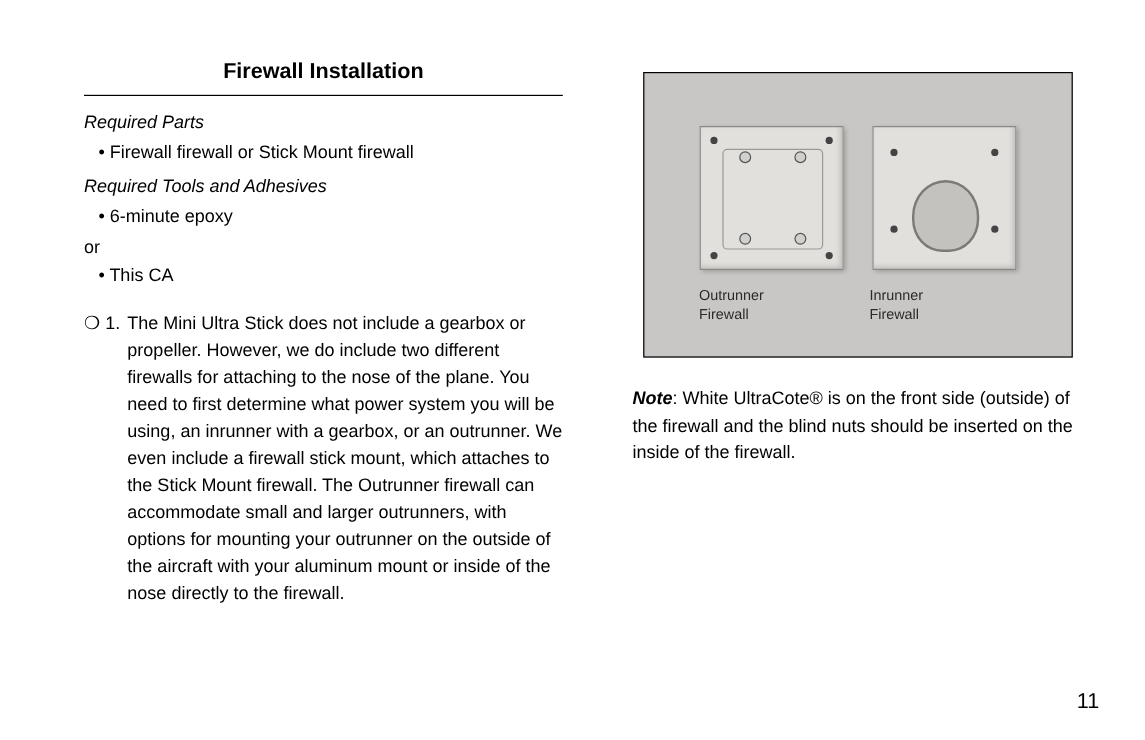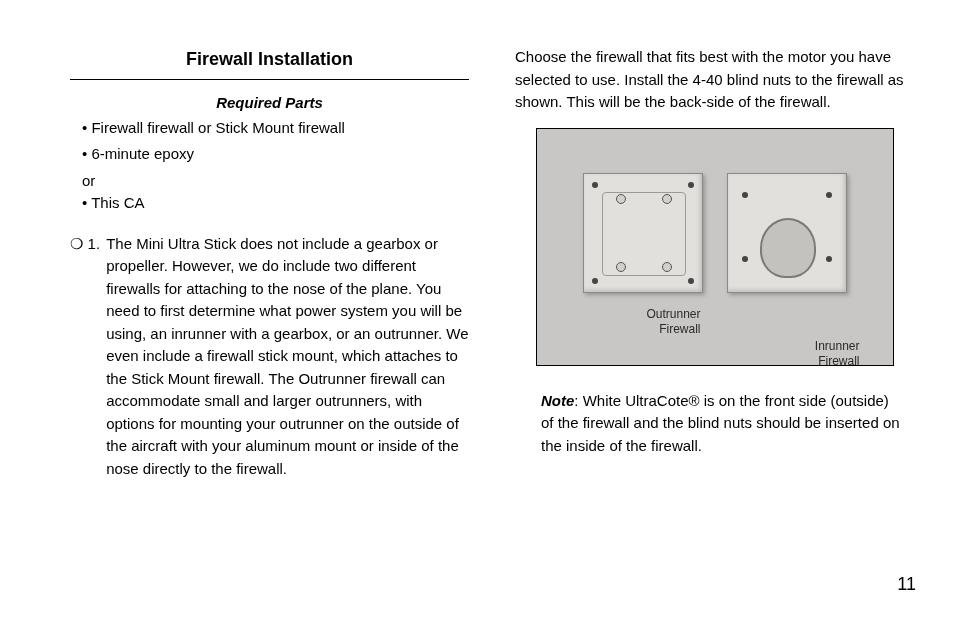--- a/index.html
+++ b/index.html
@@ -28,30 +28,28 @@
   .heading {
     text-align: center;
     font-weight: 700;
     font-size: 18px;
     padding-bottom: 6px;
     border-bottom: 1px solid #000;
     margin-bottom: 12px;
   }
   .subhead {
     font-style: italic;
-    font-weight: 700;
+    font-weight: 400;
     margin-top: 6px;
     margin-bottom: 2px;
-    text-align: center;
   }
   .bullets {
     margin: 0 0 4px 12px;
   }
   .or {
-    margin-left: 12px;
   }
   .step {
     display: flex;
     margin-top: 18px;
   }
   .step .marker {
     flex: 0 0 auto;
     margin-right: 6px;
     white-space: nowrap;
   }
@@ -103,28 +101,28 @@
     position: absolute;
     width: 8px; height: 8px;
     border: 1px solid #555;
     border-radius: 50%;
     background: #d0d0cd;
   }
   .caption {
     position: absolute;
     color: #2a2a2a;
     font-size: 12px;
-    text-align: right;
+    text-align: left;
     line-height: 1.3;
     width: 118px;
   }
   .caption.left { left: 46px; top: 178px; }
-  .caption.right { right: 33px; top: 178px; margin-top: 32px; }
+  .caption.right { right: 50px; top: 178px; }
   .note {
-    margin: 24px 10px 0 26px;
+    margin: 24px 10px 0 12px;
     font-size: 15px;
     line-height: 1.5;
   }
   .note .lead {
     font-style: italic;
     font-weight: 700;
   }
   .pagenum {
     position: absolute;
     right: 38px;
@@ -136,32 +134,32 @@
 <body>
 
 <div class="page">
 
   <div class="col">
     <div class="heading">Firewall Installation</div>
 
     <div class="subhead">Required Parts</div>
     <div class="bullets">• Firewall firewall or Stick Mount firewall</div>
 
+    <div class="subhead">Required Tools and Adhesives</div>
     <div class="bullets">• 6-minute epoxy</div>
     <div class="or">or</div>
     <div class="bullets">• This CA</div>
 
     <div class="step">
       <div class="marker">❍ 1.</div>
       <div class="body">The Mini Ultra Stick does not include a gearbox or propeller. However, we do include two different firewalls for attaching to the nose of the plane. You need to first determine what power system you will be using, an inrunner with a gearbox, or an outrunner. We even include a firewall stick mount, which attaches to the Stick Mount firewall. The Outrunner firewall can accommodate small and larger outrunners, with options for mounting your outrunner on the outside of the aircraft with your aluminum mount or inside of the nose directly to the firewall.</div>
     </div>
   </div>
 
   <div class="col">
-    <div>Choose the firewall that fits best with the motor you have selected to use. Install the 4-40 blind nuts to the firewall as shown. This will be the back-side of the firewall.</div>
 
     <div class="figure">
 
       <div class="fw left">
         <div class="motorplate"></div>
         <div class="screw" style="left:32px; top:20px;"></div>
         <div class="screw" style="left:78px; top:20px;"></div>
         <div class="screw" style="left:32px; top:88px;"></div>
         <div class="screw" style="left:78px; top:88px;"></div>
         <div class="hole" style="left:8px; top:8px;"></div>

